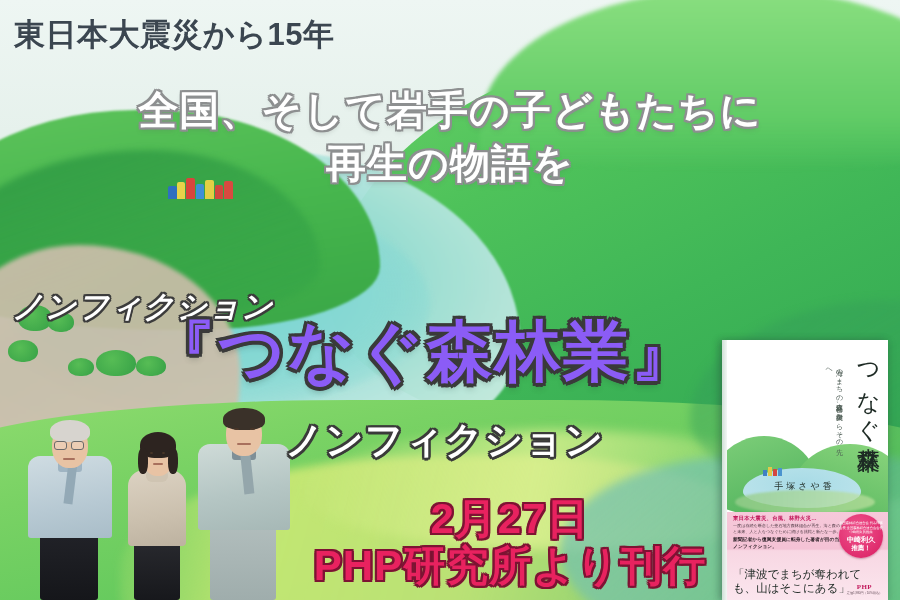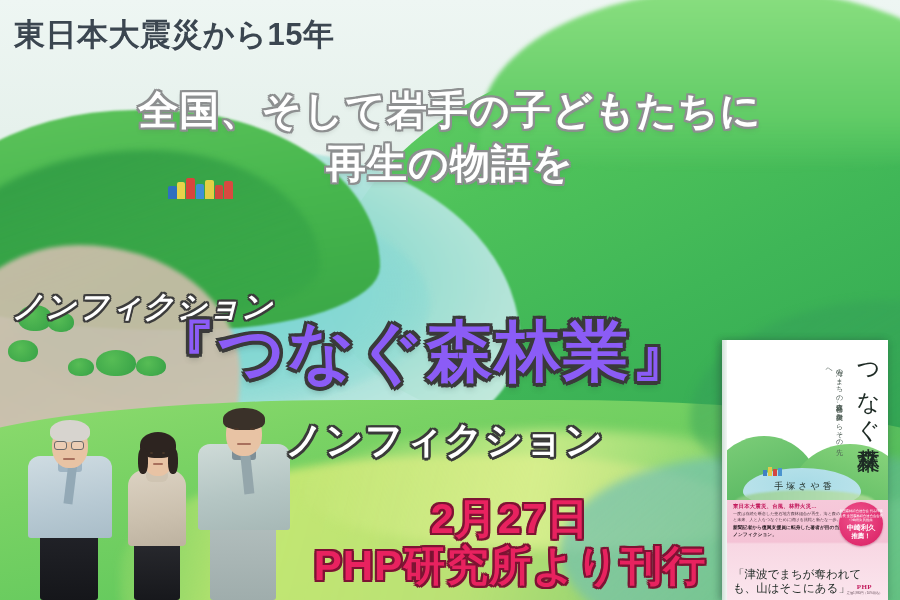--- a/index.html
+++ b/index.html
@@ -239,21 +239,21 @@
     font-family:"Liberation Serif","DejaVu Serif",serif;
     font-size:7px;line-height:1.5;letter-spacing:.5px;color:#4b5a52;
     height:84px;
   }
   .bk-author{
     position:absolute;left:0;right:6px;top:140px;text-align:center;
     font-family:"Liberation Serif","DejaVu Serif",serif;
     font-size:9px;letter-spacing:3px;color:#26332c;
   }
   .obi{
-    position:absolute;left:5px;right:0;bottom:0;height:100px;
+    position:absolute;left:5px;right:0;bottom:0;height:88px;
     background:linear-gradient(180deg,#f6c9da 0%,#f4c2d5 42%,#f8d7e3 44%,#fbe6ee 100%);
     overflow:hidden;
   }
   .obi-top{position:absolute;left:0;right:0;top:0;height:38px;padding:3px 5px 0 6px;}
   .obi-head{font-size:5.4px;font-weight:700;color:#c2185b;letter-spacing:.2px;line-height:1.25;}
   .obi-body{font-size:4.1px;color:#4a3640;line-height:1.5;letter-spacing:0;margin-top:1.5px;}
   .obi-strong{font-size:4.8px;color:#2e2229;font-weight:700;line-height:1.45;margin-top:1.5px;}
   .obi-quote{
     position:absolute;left:6px;right:6px;bottom:4px;
     font-family:"Liberation Serif","DejaVu Serif",serif;

